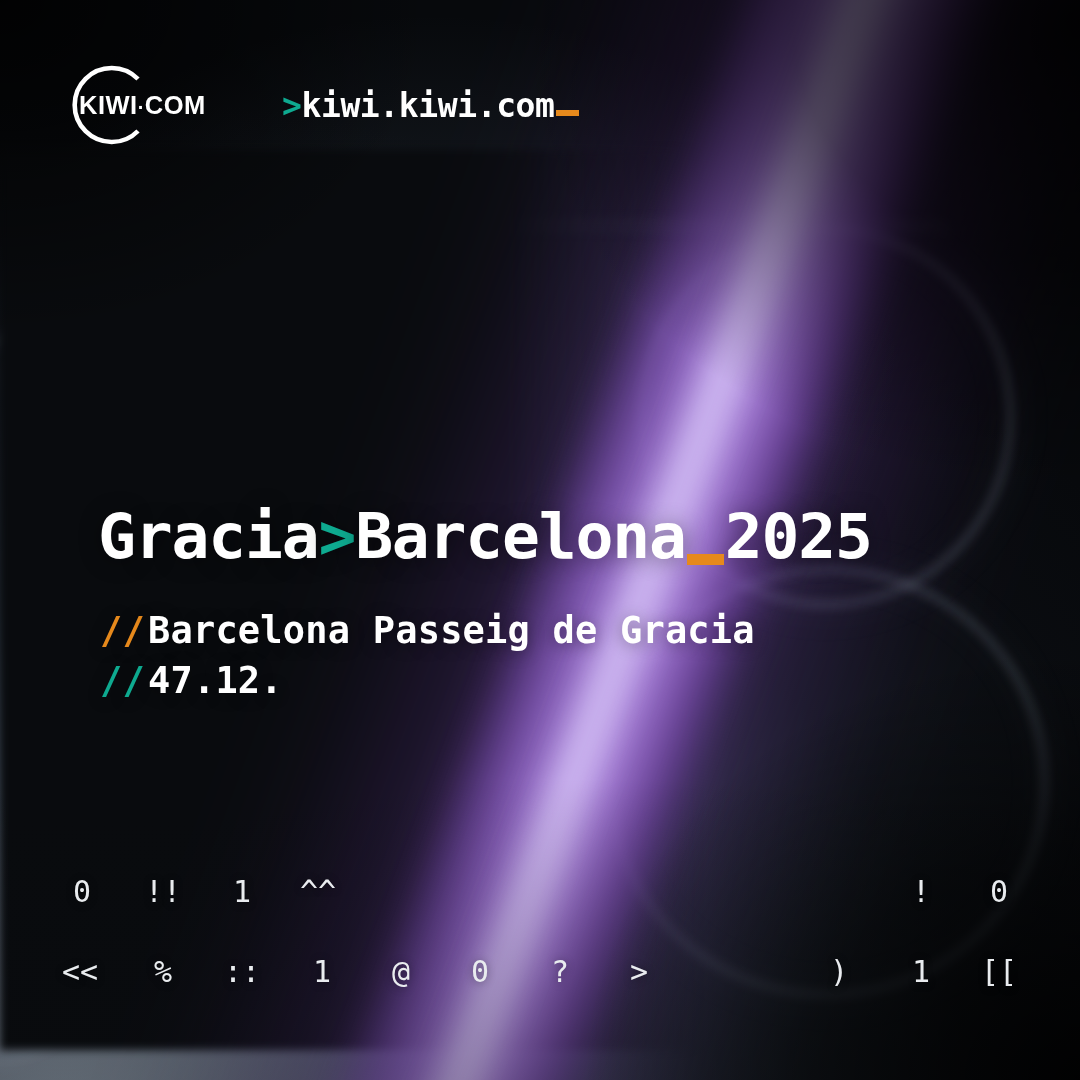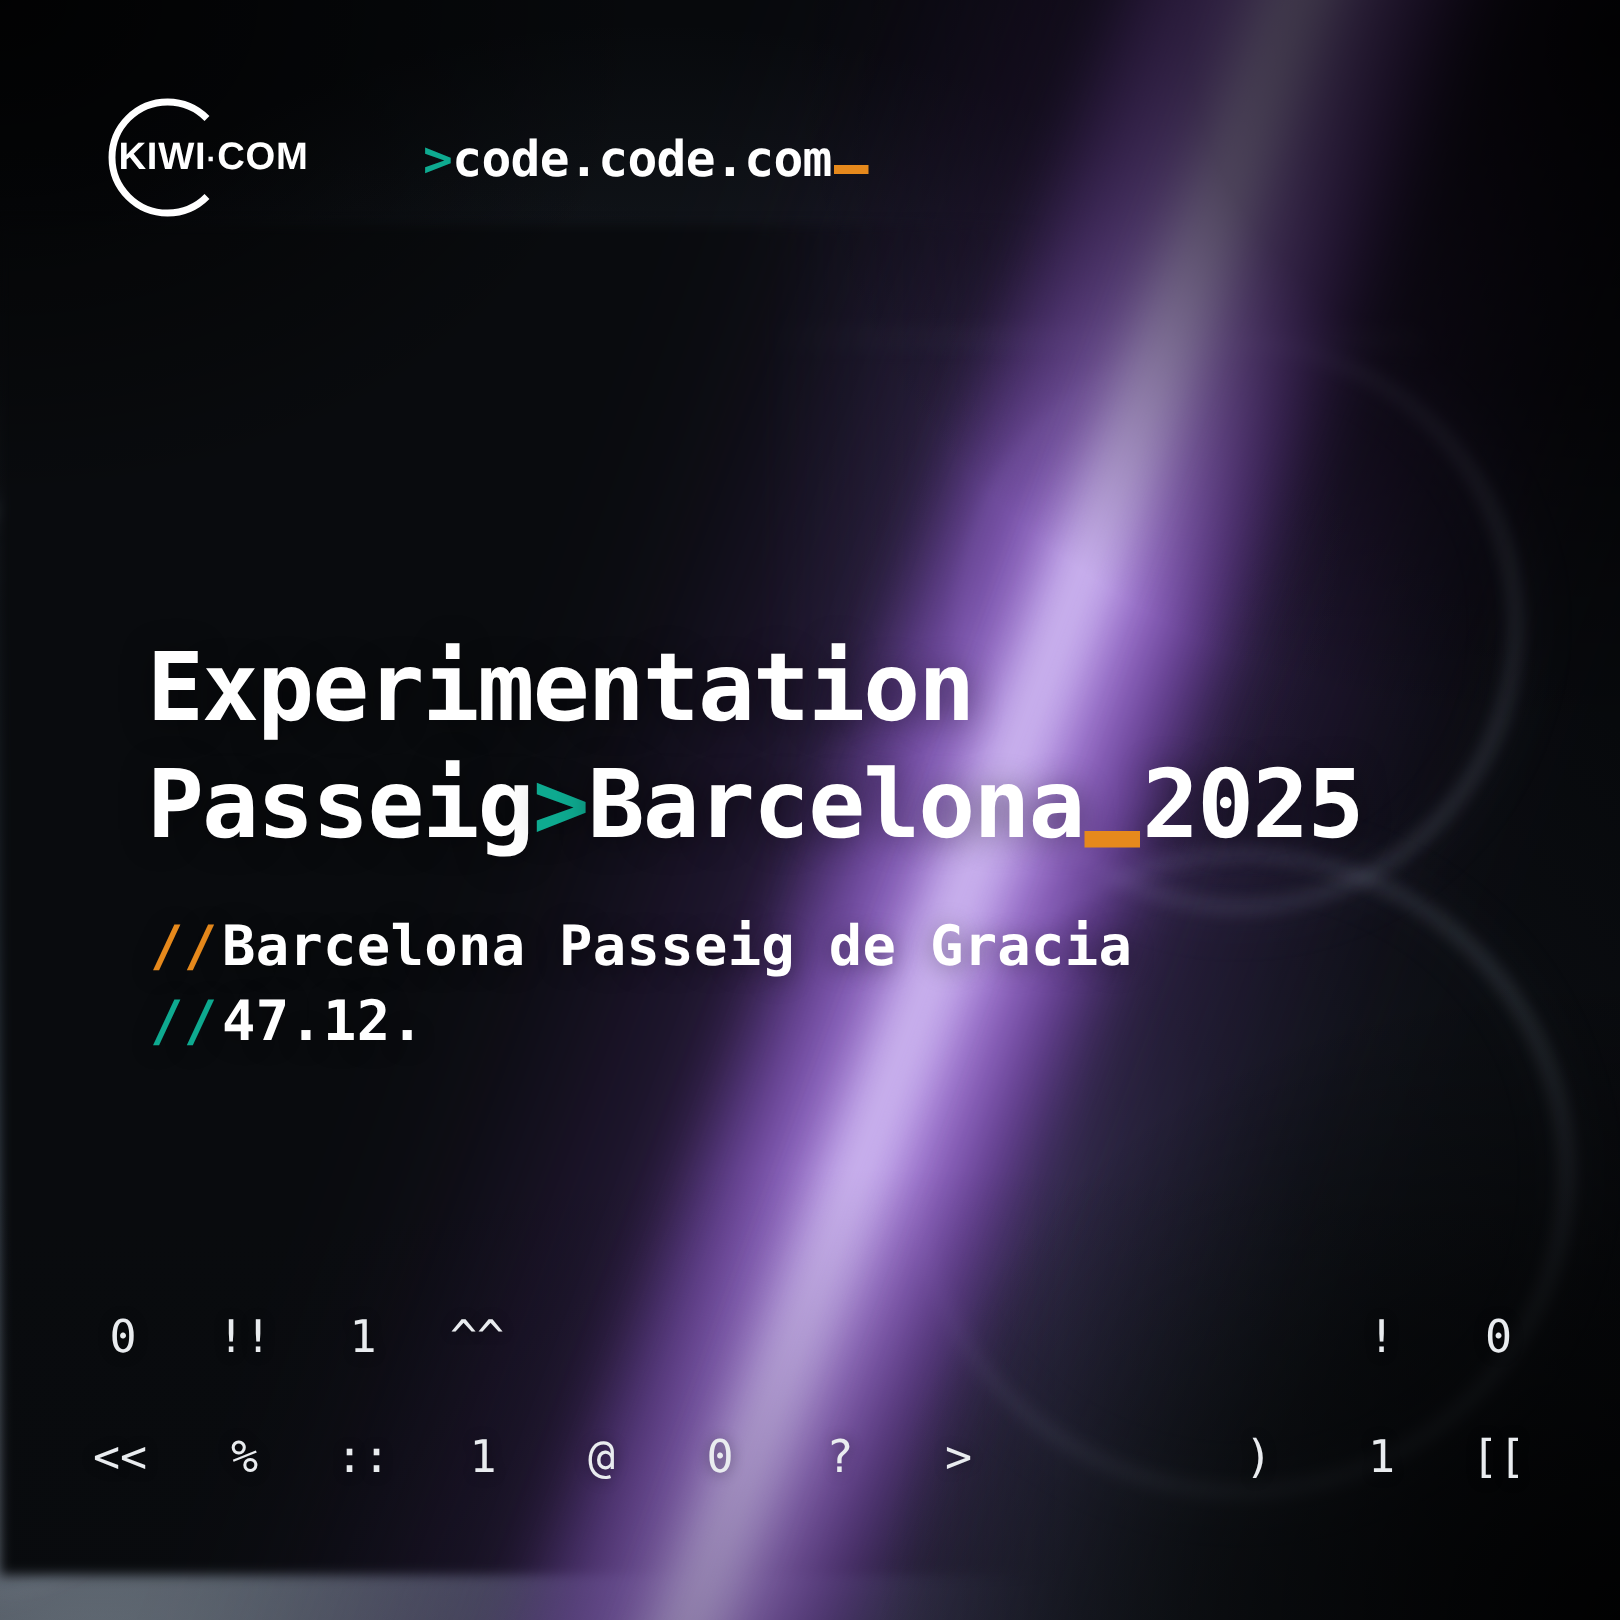--- a/index.html
+++ b/index.html
@@ -314,26 +314,26 @@
 
       <div class="logo">
         <svg width="102" height="90" viewBox="0 0 102 90">
           <path d="M 82 19 A 37 37 0 1 0 82 71" fill="none" stroke="#ffffff" stroke-width="4.6" stroke-linecap="butt"></path>
         </svg>
         <div class="logo-word"><span>KIWI</span><span class="sm">·</span><span>COM</span></div>
       </div>
 
       <div class="site">
           <span class="chev">&gt;</span>
-          <span>code.code.com</span>
+          <span>kiwi.kiwi.com</span>
           <span class="cursor"></span>
         </div>
     </div>
 
-    <h1 class="headline"><span>Experimentation</span><br><span>Passeig</span><span class="chev">&gt;</span><span>Barcelona</span><span class="us"></span><span>2025</span></h1>
+    <h1 class="headline"><br><span>Gracia</span><span class="chev">&gt;</span><span>Barcelona</span><span class="us"></span><span>2025</span></h1>
 
     <div class="sub">
       <div class="sub-row">
           <span class="slashes sl-orange">//</span>
           <span>Barcelona Passeig de Gracia</span>
         </div>
       <div class="sub-row">
           <span class="slashes sl-teal">//</span>
           <span>47.12.</span>
         </div>

